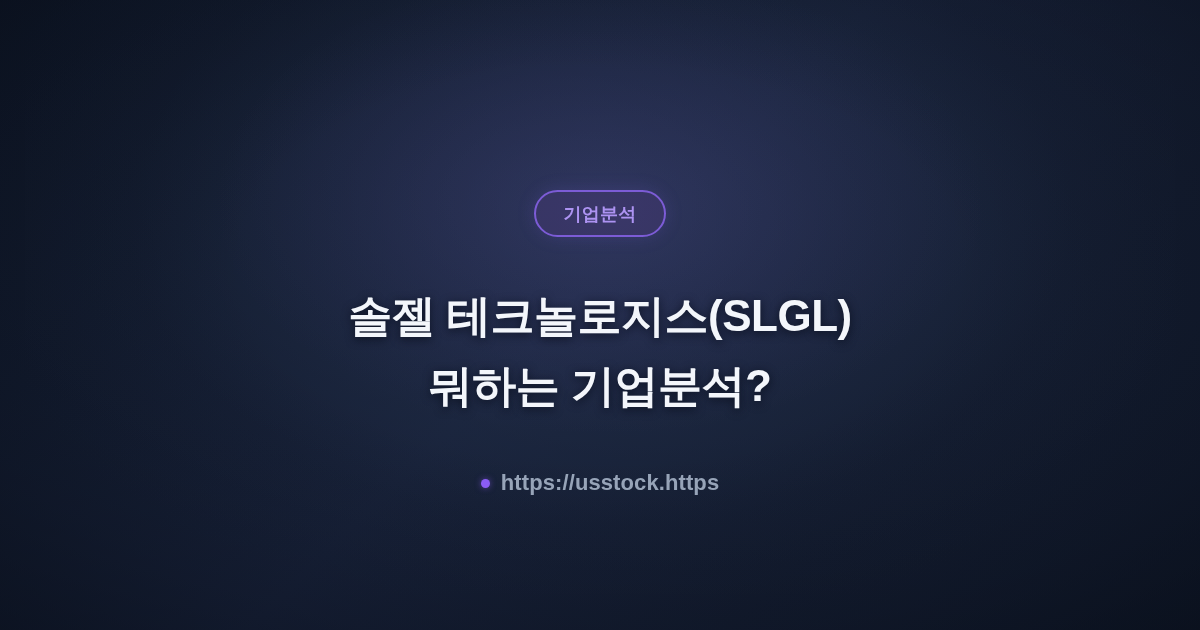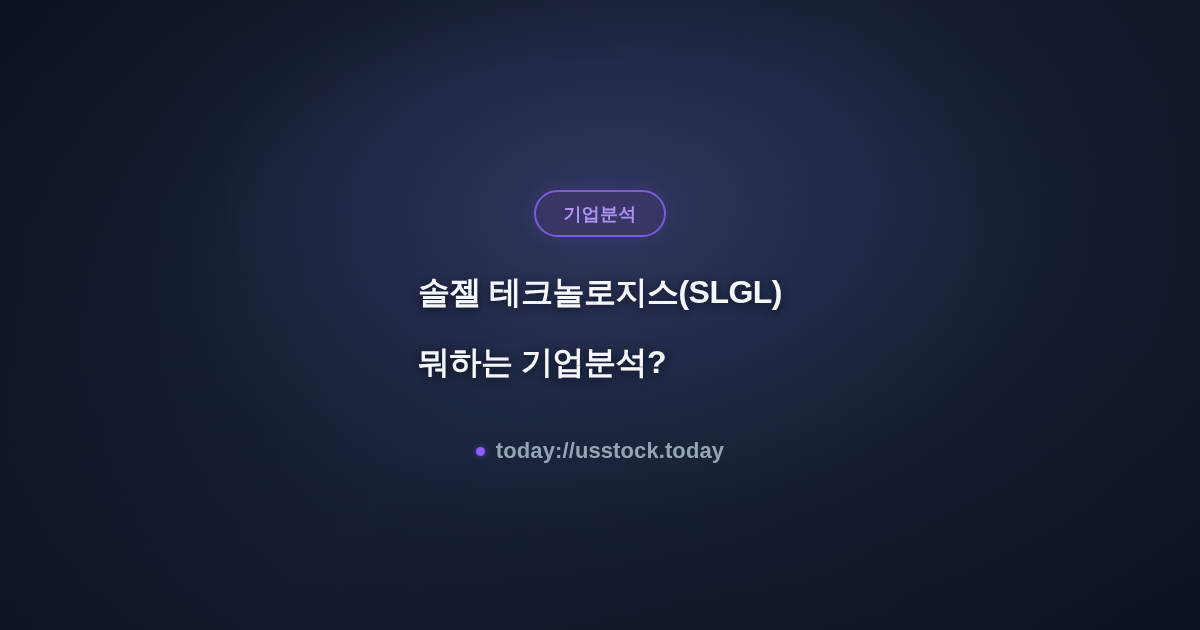--- a/index.html
+++ b/index.html
@@ -103,23 +103,23 @@
     font-size: 18px;
     font-weight: bold;
     letter-spacing: 0.3px;
     color: #AD93F2;
     line-height: 1;
     white-space: nowrap;
   }
 
   
   .title {
-    margin-top: 20px;
-    text-align: left;
-    font-size: 32px;
+    margin-top: 44px;
+    text-align: center;
+    font-size: 44px;
     font-weight: bold;
     line-height: 70px;
     letter-spacing: -0.5px;
     color: #F3F6FB;
     text-shadow: 0 2px 10px rgba(5, 10, 22, 0.75);
     max-width: 1000px;
   }
   .title-line {
     display: block;
     white-space: nowrap;
@@ -165,17 +165,17 @@
       <span class="badge-label">기업분석</span>
     </div>
 
     <h1 class="title">
       <span class="title-line">솔젤 테크놀로지스(SLGL)</span>
       <span class="title-line">뭐하는 기업분석?</span>
     </h1>
 
     <div class="url-row">
       <span class="url-bullet"></span>
-      <span class="url-text">today://usstock.today</span>
+      <span class="url-text">https://usstock.https</span>
     </div>
 
   </div>
 </div>
 
 </body></html>

